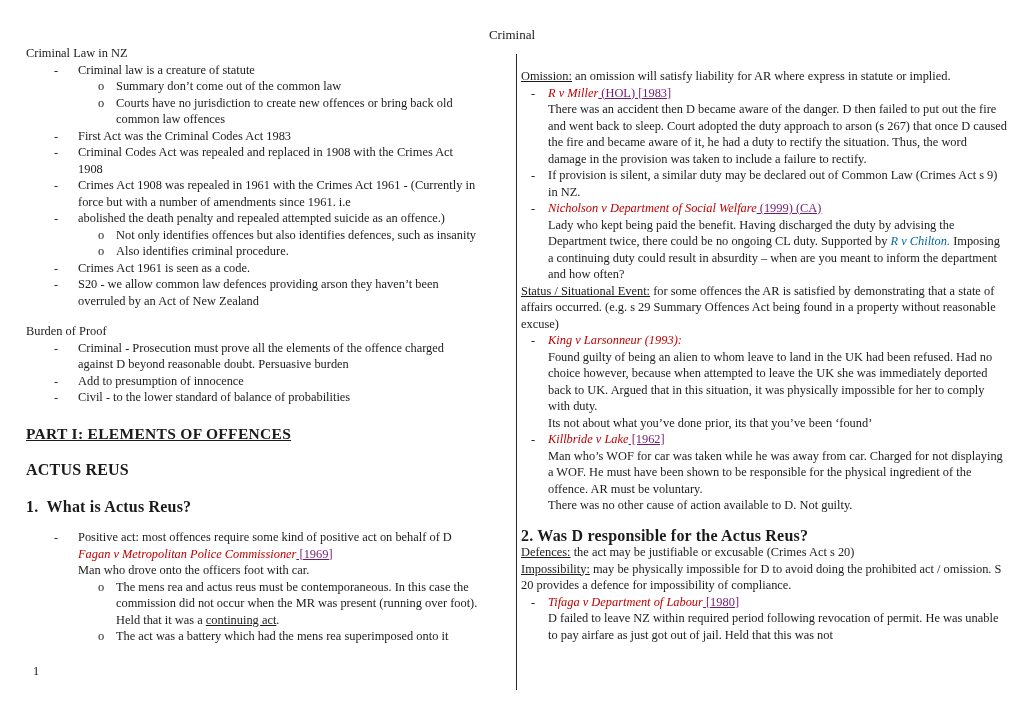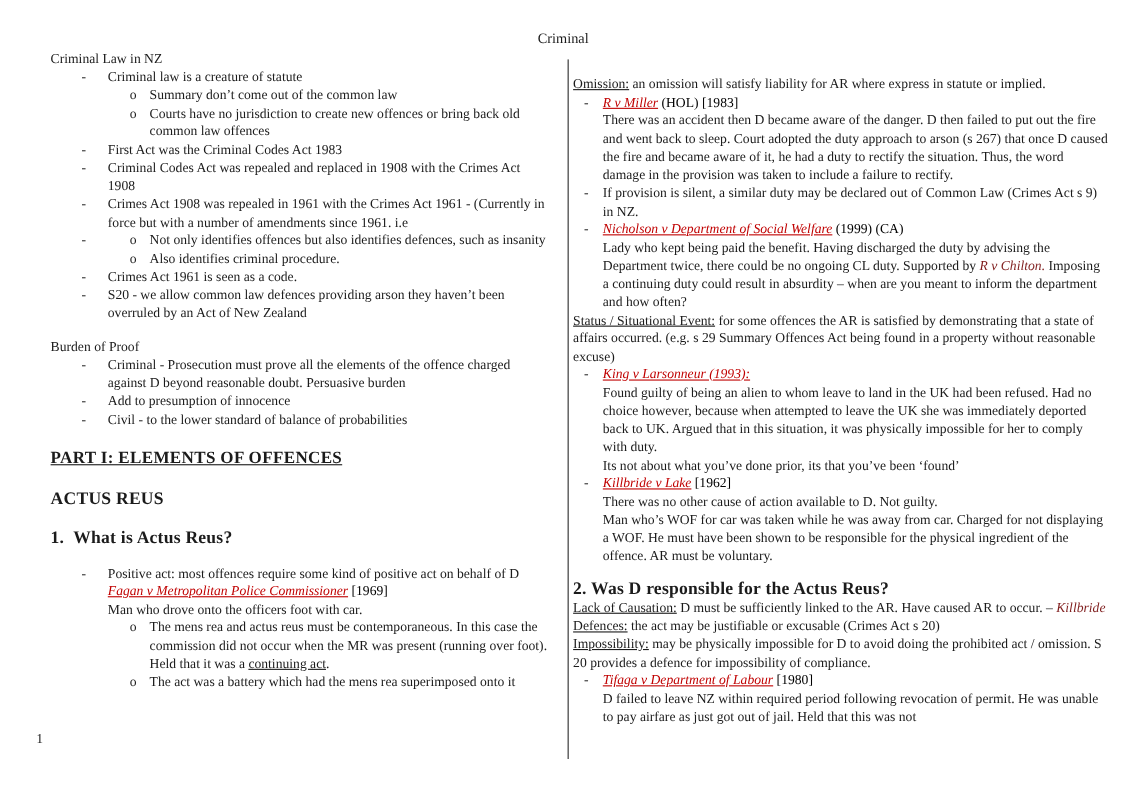--- a/index.html
+++ b/index.html
@@ -11,55 +11,55 @@
   }
   .doc-header {
     position:absolute; top:27px; left:0; width:100%;
     text-align:center; font-size:13px;
   }
   .divider {
     position:absolute; left:516px; top:54px; width:1px; height:636px;
     background:#2a2a2a;
   }
   .col { position:absolute; }
-  .col-left  { left:46px;  top:45px; width:452px; --m1:28px; --t1:52px; --m2:72px; --t2:90px; }
+  .col-left  { left:26px;  top:45px; width:452px; --m1:28px; --t1:52px; --m2:72px; --t2:90px; }
   .col-right { left:521px; top:68px; width:487px; --m1:10px; --t1:27px; --m2:48px; --t2:64px; }
   .blk { position:relative; }
   .b1 { padding-left:var(--t1); }
   .b1 > .marker { position:absolute; left:var(--m1); top:0; }
   .b2 { padding-left:var(--t2); }
   .b2 > .marker { position:absolute; left:var(--m2); top:0; }
   .cont1 { padding-left:var(--t1); }
   .ch { text-align:left; font-weight:bold; }
   .ch.part { font-size:15.5px; text-decoration:underline; letter-spacing:0.3px; }
   .ch.sub  { font-size:16px; letter-spacing:0.2px; }
   .mt1 { margin-top:14px; }
   .mt2 { margin-top:20px; }
   .u    { text-decoration:underline; }
   .uli  { text-decoration:underline; }
-  .case      { color:#c00000; font-style:italic; text-decoration:underline; }
-  .caseplain { color:#000000; }
-  .ri        { color:#7f1d1d; font-style:italic; }
+  .case      { color:#c00000; font-style:italic; }
+  .caseplain { color:#701a75; text-decoration:underline; }
+  .ri        { color:#0369a1; font-style:italic; }
   .page-number { position:absolute; left:33px; top:663px; font-size:12.4px; }
 </style>
 </head>
 <body>
 
 <div class="page">
   <div class="doc-header">Criminal</div>
   <div class="divider"></div>
   <div class="col col-left" id="col-left">
       <div class="blk plain"><span>Criminal Law in NZ</span></div>
       <div class="blk b1"><span class="marker">-</span><span>Criminal law is a creature of statute</span></div>
       <div class="blk b2"><span class="marker">o</span><span>Summary don’t come out of the common law</span></div>
       <div class="blk b2"><span class="marker">o</span><span>Courts have no jurisdiction to create new offences or bring back old common law offences</span></div>
       <div class="blk b1"><span class="marker">-</span><span>First Act was the Criminal Codes Act 1983</span></div>
       <div class="blk b1"><span class="marker">-</span><span>Criminal Codes Act was repealed and replaced in 1908 with the Crimes Act 1908</span></div>
       <div class="blk b1"><span class="marker">-</span><span>Crimes Act 1908 was repealed in 1961 with the Crimes Act 1961 - (Currently in force but with a number of amendments since 1961. i.e</span></div>
-      <div class="blk b1"><span class="marker">-</span></div>
+      <div class="blk b1"><span class="marker">-</span><span>abolished the death penalty and repealed attempted suicide as an offence.)</span></div>
       <div class="blk b2"><span class="marker">o</span><span>Not only identifies offences but also identifies defences, such as insanity</span></div>
       <div class="blk b2"><span class="marker">o</span><span>Also identifies criminal procedure.</span></div>
       <div class="blk b1"><span class="marker">-</span><span>Crimes Act 1961 is seen as a code.</span></div>
       <div class="blk b1"><span class="marker">-</span><span>S20 - we allow common law defences providing arson they haven’t been overruled by an Act of New Zealand</span></div>
       <div class="blk plain mt1"><span>Burden of Proof</span></div>
       <div class="blk b1"><span class="marker">-</span><span>Criminal - Prosecution must prove all the elements of the offence charged against D beyond reasonable doubt. Persuasive burden</span></div>
       <div class="blk b1"><span class="marker">-</span><span>Add to presumption of innocence</span></div>
       <div class="blk b1"><span class="marker">-</span><span>Civil - to the lower standard of balance of probabilities</span></div>
       <div class="blk ch part mt2"><span>PART I: ELEMENTS OF OFFENCES</span></div>
       <div class="blk ch sub mt2"><span>ACTUS REUS</span></div>
@@ -75,23 +75,22 @@
       <div class="blk b1"><span class="marker">-</span><span class="case">R v Miller</span><span class="caseplain"> (HOL) [1983]</span></div>
       <div class="blk cont1"><span>There was an accident then D became aware of the danger. D then failed to put out the fire and went back to sleep. Court adopted the duty approach to arson (s 267) that once D caused the fire and became aware of it, he had a duty to rectify the situation. Thus, the word damage in the provision was taken to include a failure to rectify.</span></div>
       <div class="blk b1"><span class="marker">-</span><span>If provision is silent, a similar duty may be declared out of Common Law (Crimes Act s 9) in NZ.</span></div>
       <div class="blk b1"><span class="marker">-</span><span class="case">Nicholson v Department of Social Welfare</span><span class="caseplain"> (1999) (CA)</span></div>
       <div class="blk cont1"><span>Lady who kept being paid the benefit. Having discharged the duty by advising the Department twice, there could be no ongoing CL duty. Supported by </span><span class="ri">R v Chilton.</span><span> Imposing a continuing duty could result in absurdity – when are you meant to inform the department and how often?</span></div>
       <div class="blk plain"><span class="u">Status / Situational Event:</span><span> for some offences the AR is satisfied by demonstrating that a state of affairs occurred. (e.g. s 29 Summary Offences Act being found in a property without reasonable excuse)</span></div>
       <div class="blk b1"><span class="marker">-</span><span class="case">King v Larsonneur (1993):</span></div>
       <div class="blk cont1"><span>Found guilty of being an alien to whom leave to land in the UK had been refused. Had no choice however, because when attempted to leave the UK she was immediately deported back to UK. Argued that in this situation, it was physically impossible for her to comply with duty.</span></div>
       <div class="blk cont1"><span>Its not about what you’ve done prior, its that you’ve been ‘found’</span></div>
       <div class="blk b1"><span class="marker">-</span><span class="case">Killbride v Lake</span><span class="caseplain"> [1962] </span></div>
+      <div class="blk cont1"><span>Man who’s WOF for car was taken while he was away from car. Charged for not displaying a WOF. He must have been shown to be responsible for the physical ingredient of the offence. AR must be voluntary.</span></div>
       <div class="blk cont1"><span>There was no other cause of action available to D. Not guilty.</span></div>
-      <div class="blk cont1"><span>Man who’s WOF for car was taken while he was away from car. Charged for not displaying a WOF. He must have been shown to be responsible for the physical ingredient of the offence. AR must be voluntary.</span></div>
       <div class="blk ch sub mt1"><span>2. Was D responsible for the Actus Reus?</span></div>
-      <div class="blk plain"><span class="u">Lack of Causation:</span><span> D must be sufficiently linked to the AR. Have caused AR to occur. – </span><span class="ri">Killbride</span></div>
       <div class="blk plain"><span class="u">Defences:</span><span> the act may be justifiable or excusable (Crimes Act s 20)</span></div>
       <div class="blk plain"><span class="u">Impossibility:</span><span> may be physically impossible for D to avoid doing the prohibited act / omission. S 20 provides a defence for impossibility of compliance.</span></div>
       <div class="blk b1"><span class="marker">-</span><span class="case">Tifaga v Department of Labour</span><span class="caseplain"> [1980]</span></div>
       <div class="blk cont1"><span>D failed to leave NZ within required period following revocation of permit. He was unable to pay airfare as just got out of jail. Held that this was not</span></div>
     </div>
   <div class="page-number">1</div>
 </div>
 
 </body></html>

